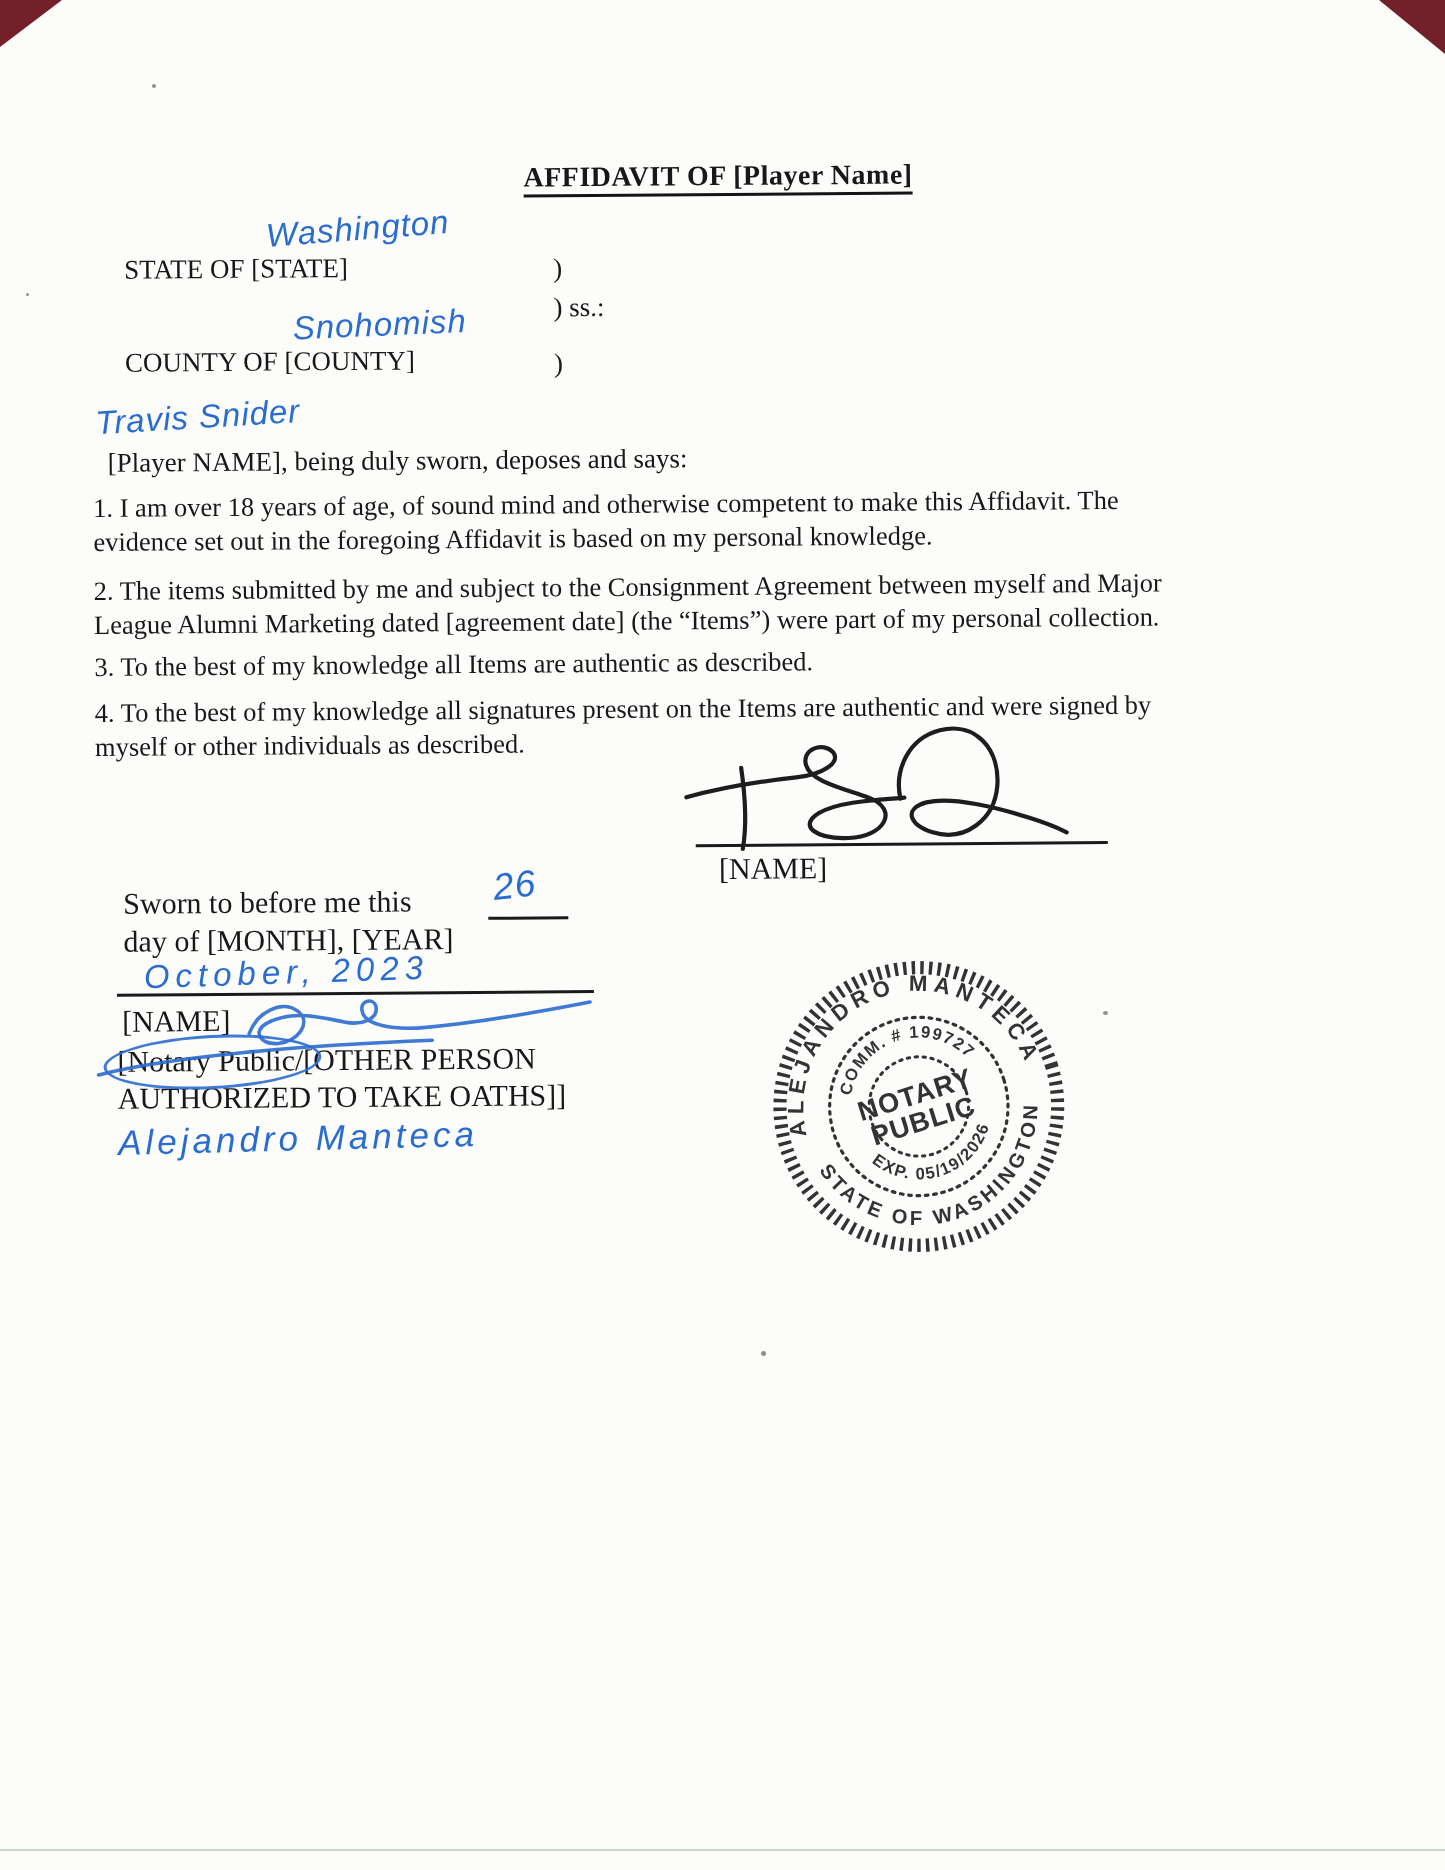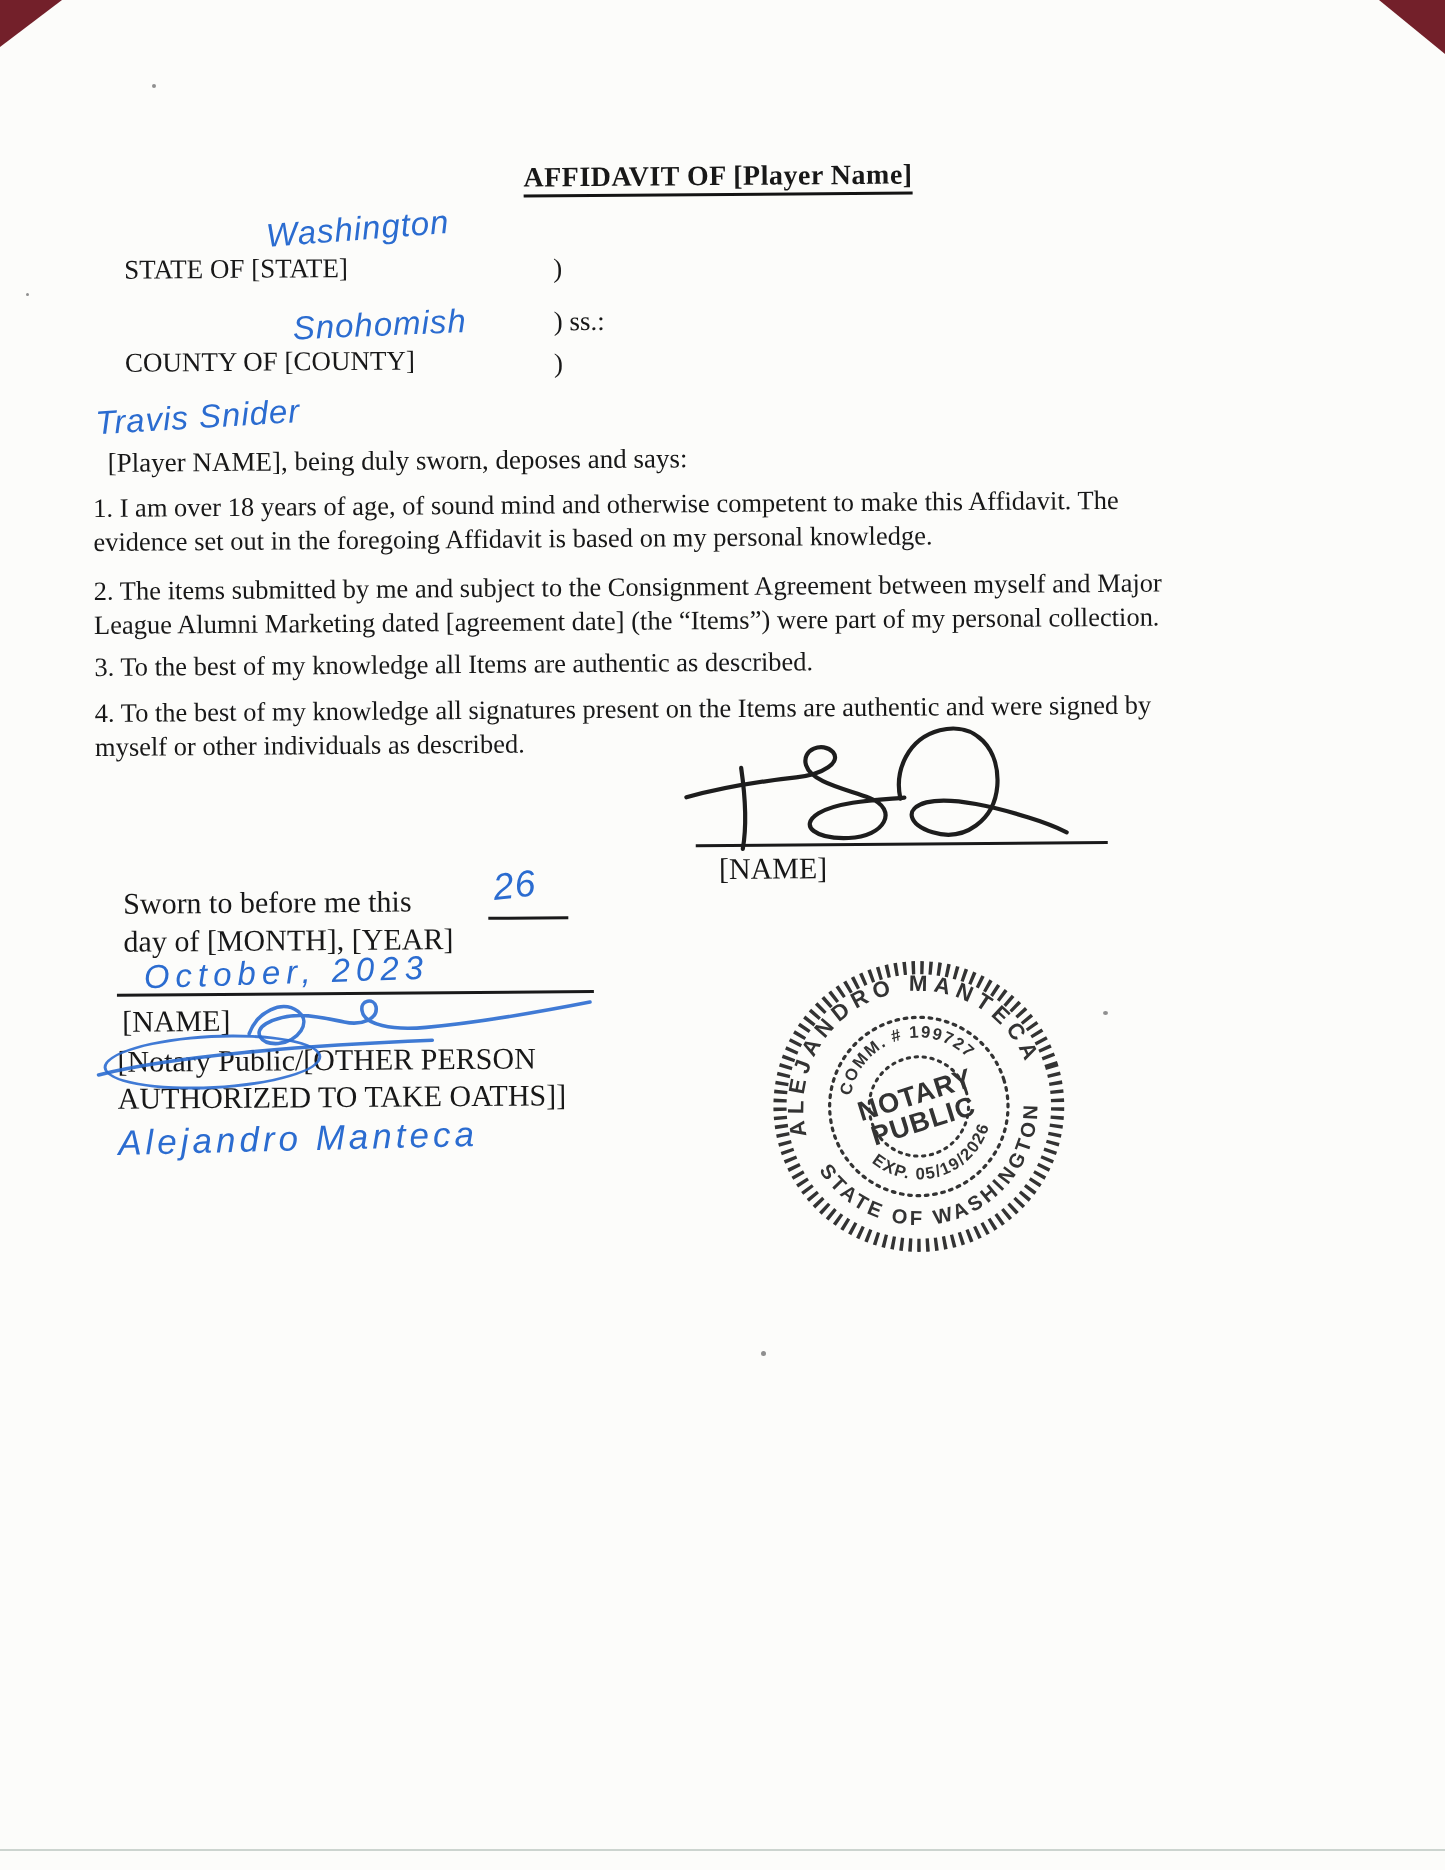--- a/index.html
+++ b/index.html
@@ -44,21 +44,21 @@
   <div class="doc">
 
     <div class="abs title">
       <span>AFFIDAVIT OF [Player Name]</span>
     </div>
 
     <div class="abs hand" style="left:270px;top:207px;font-size:33px;transform:rotate(-4deg);">Washington</div>
     <div class="abs printed" style="left:128px;top:250px;">STATE OF [STATE]</div>
     <div class="abs printed" style="left:557px;top:252px;">)</div>
 
-    <div class="abs printed" style="left:557px;top:305px;">) ss.:</div>
+    <div class="abs printed" style="left:557px;top:291px;">) ss.:</div>
     <div class="abs hand" style="left:296px;top:303px;font-size:33px;transform:rotate(-2deg);">Snohomish</div>
 
     <div class="abs printed" style="left:128px;top:343px;">COUNTY OF [COUNTY]</div>
     <div class="abs printed" style="left:557px;top:347px;">)</div>
 
     <div class="abs hand" style="left:98px;top:394px;font-size:33px;transform:rotate(-3deg);">Travis Snider</div>
     <div class="abs printed" style="left:110px;top:443px;">[Player NAME], being duly sworn, deposes and says:</div>
 
     <div class="abs para" style="left:95px;top:486px;">1. I am over 18 years of age, of sound mind and otherwise competent to make this Affidavit. The</div>
     <div class="abs para" style="left:95px;top:520px;">evidence set out in the foregoing Affidavit is based on my personal knowledge.</div>

